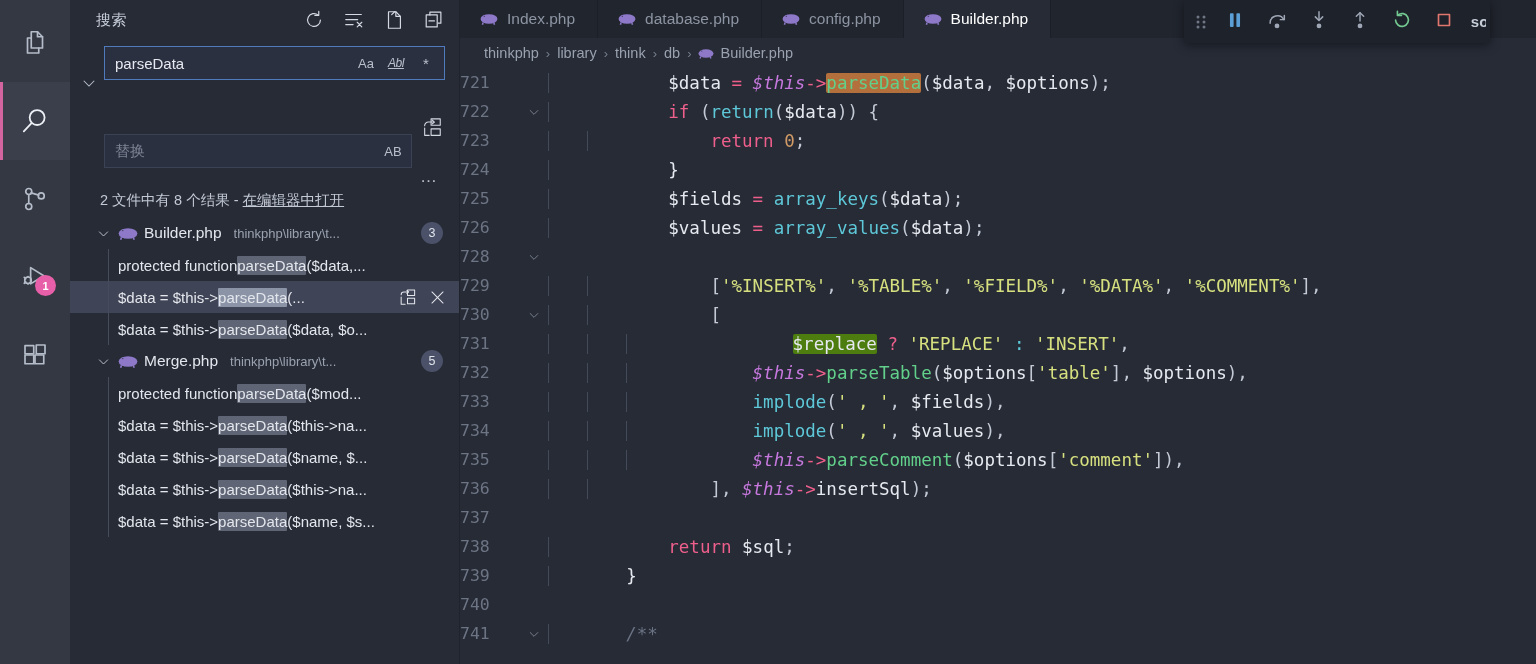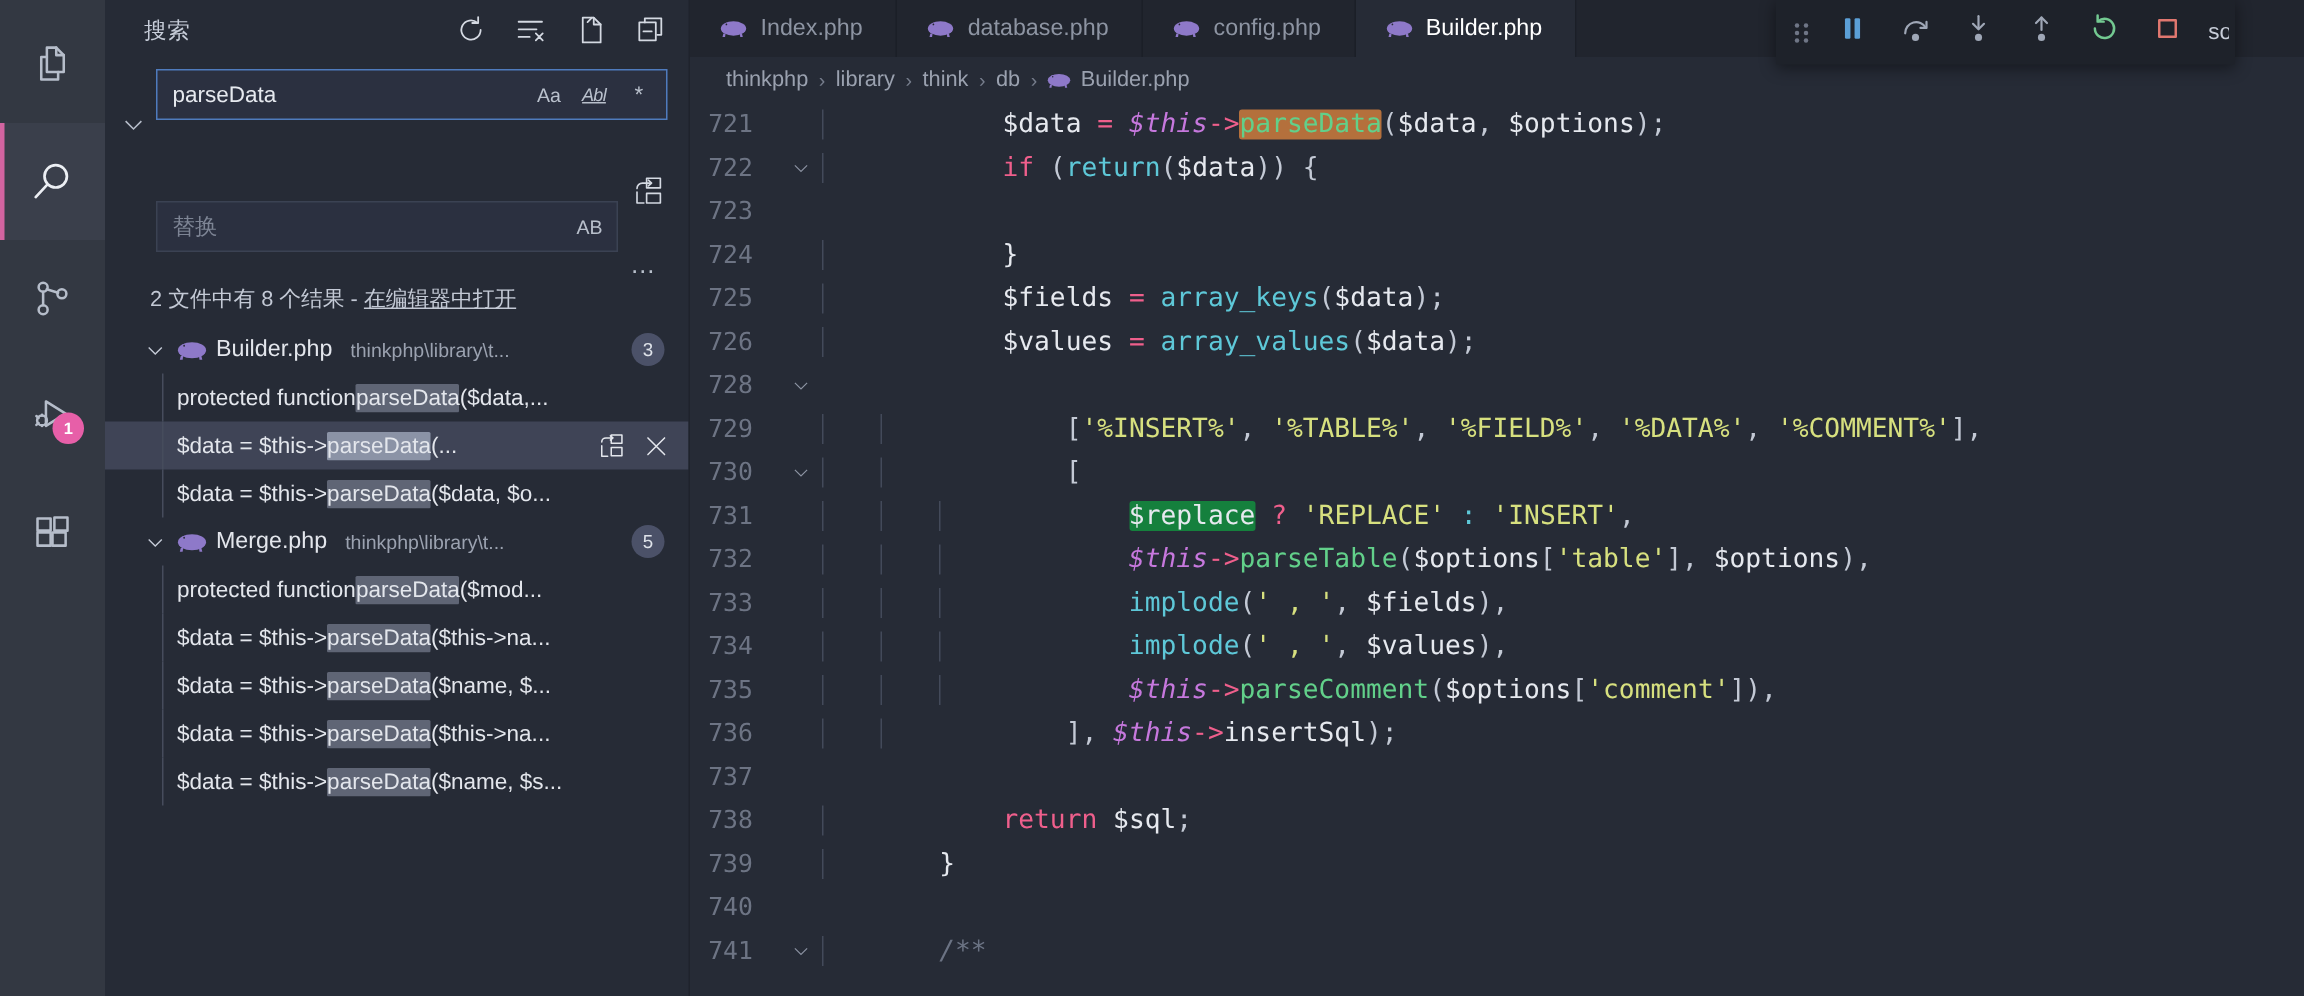--- a/index.html
+++ b/index.html
@@ -174,21 +174,21 @@
 
   .code-area {
     position: absolute; left: 0; right: 0; top: 68px; bottom: 0;
     background: #262b36;
     font-family: "DejaVu Sans Mono", monospace;
     font-size: 17.5px;
     overflow: hidden;
   }
   .code-line { height: 29px; display: flex; align-items: center; position: relative; white-space: pre; }
   .ln {
-    width: 62px; flex: 0 0 62px; text-align: center; padding-right: 8px;
+    width: 62px; flex: 0 0 62px; text-align: left; padding-right: 8px;
     color: #6d7484; font-size: 16.5px;
   }
   .fold {
     width: 24px; flex: 0 0 24px; display: flex; align-items: center; justify-content: center;
   }
   .fold svg .stroke { stroke: #8a91a0; stroke-width: 1.4; fill: none; }
   .code-text { padding-left: 38px; position: relative; color: #c3c9d5; }
   .guide { position: absolute; top: 0; bottom: 0; width: 1px; background: #434a5a; }
 
   
@@ -197,31 +197,32 @@
   .t-op    { color: #ef5f8c; }
   .t-fn    { color: #62d08a; }
   .t-kw    { color: #ef5f8c; }
   .t-builtin { color: #5ec8d8; }
   .t-num   { color: #d19a66; }
   .t-str   { color: #d7e07f; }
   .t-punct { color: #c3c9d5; }
   .t-comment { color: #6b7384; font-style: italic; }
   .t-white { color: #e6e9ef; }
   .m-current { background: #b4703c; border-radius: 2px; }
-  .m-other   { background: #15803d; border-radius: 2px; }
+  .m-other   { background: #4d7c0f; border-radius: 2px; margin-left: 40px; }
 
   
   .debugbar {
     position: absolute; top: 0; left: 1184px;
     width: 306px; height: 43px;
     background: #1e222a;
     display: flex; align-items: center;
     padding: 0 4px;
     box-shadow: 0 2px 10px rgba(0,0,0,.45);
     z-index: 30;
+    font-weight: bold;
   }
   .dbg-grip {
     width: 30px; height: 43px; display: flex; align-items: center; justify-content: center;
     cursor: grab;
   }
   .dbg-grip .dot { fill: #6f7686; }
   .dbg-btn {
     width: 48px; height: 43px; display: flex; align-items: center; justify-content: center;
     cursor: pointer;
   }
@@ -579,21 +580,21 @@
         </span>
         <span>Builder.php</span>
       </span>
     </div>
 
     <div class="code-area" id="code-area">
         <div class="code-line"><span class="ln">721</span><span class="fold"></span><span class="code-text"><span class="guide" style="left: 2px;"></span><span class="t-punct">        </span><span class="t-var">$data</span><span class="t-op"> = </span><span class="t-this">$this</span><span class="t-op">-&gt;</span><span class="t-fn m-current">parseData</span><span class="t-punct">(</span><span class="t-var">$data</span><span class="t-punct">, </span><span class="t-var">$options</span><span class="t-punct">);</span></span></div>
         <div class="code-line"><span class="ln">722</span><span class="fold"><svg width="14" height="14" viewBox="0 0 24 24">
               <path class="stroke" d="M5 9l7 7 7-7"></path>
             </svg></span><span class="code-text"><span class="guide" style="left: 2px;"></span><span class="t-punct">        </span><span class="t-kw">if</span><span class="t-punct"> (</span><span class="t-builtin">return</span><span class="t-punct">(</span><span class="t-var">$data</span><span class="t-punct">)) {</span></span></div>
-        <div class="code-line"><span class="ln">723</span><span class="fold"></span></div>
+        <div class="code-line"><span class="ln">723</span><span class="fold"></span><span class="code-text"><span class="guide" style="left: 2px;"></span><span class="guide" style="left: 41px;"></span><span class="t-punct">            </span><span class="t-kw">return</span><span class="t-punct"> </span><span class="t-num">0</span><span class="t-punct">;</span></span></div>
         <div class="code-line"><span class="ln">724</span><span class="fold"></span><span class="code-text"><span class="guide" style="left: 2px;"></span><span class="t-punct">        </span><span class="t-white">}</span></span></div>
         <div class="code-line"><span class="ln">725</span><span class="fold"></span><span class="code-text"><span class="guide" style="left: 2px;"></span><span class="t-punct">        </span><span class="t-var">$fields</span><span class="t-op"> = </span><span class="t-builtin">array_keys</span><span class="t-punct">(</span><span class="t-var">$data</span><span class="t-punct">);</span></span></div>
         <div class="code-line"><span class="ln">726</span><span class="fold"></span><span class="code-text"><span class="guide" style="left: 2px;"></span><span class="t-punct">        </span><span class="t-var">$values</span><span class="t-op"> = </span><span class="t-builtin">array_values</span><span class="t-punct">(</span><span class="t-var">$data</span><span class="t-punct">);</span></span></div>
         <div class="code-line"><span class="ln">728</span><span class="fold"><svg width="14" height="14" viewBox="0 0 24 24">
               <path class="stroke" d="M5 9l7 7 7-7"></path>
             </svg></span></div>
         <div class="code-line"><span class="ln">729</span><span class="fold"></span><span class="code-text"><span class="guide" style="left: 2px;"></span><span class="guide" style="left: 41px;"></span><span class="t-punct">            </span><span class="t-punct">[</span><span class="t-str">'%INSERT%'</span><span class="t-punct">, </span><span class="t-str">'%TABLE%'</span><span class="t-punct">, </span><span class="t-str">'%FIELD%'</span><span class="t-punct">, </span><span class="t-str">'%DATA%'</span><span class="t-punct">, </span><span class="t-str">'%COMMENT%'</span><span class="t-punct">],</span></span></div>
         <div class="code-line"><span class="ln">730</span><span class="fold"><svg width="14" height="14" viewBox="0 0 24 24">
               <path class="stroke" d="M5 9l7 7 7-7"></path>
             </svg></span><span class="code-text"><span class="guide" style="left: 2px;"></span><span class="guide" style="left: 41px;"></span><span class="t-punct">            </span><span class="t-punct">[</span></span></div>

